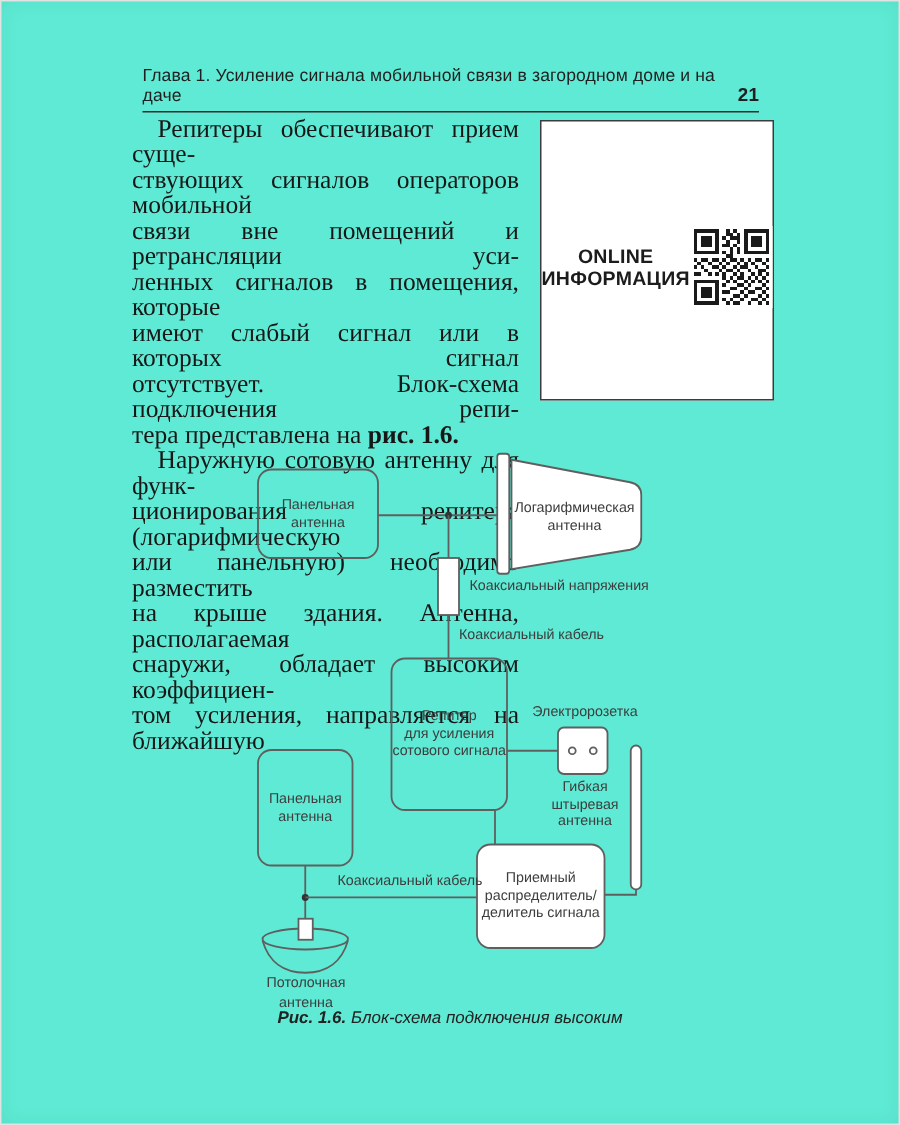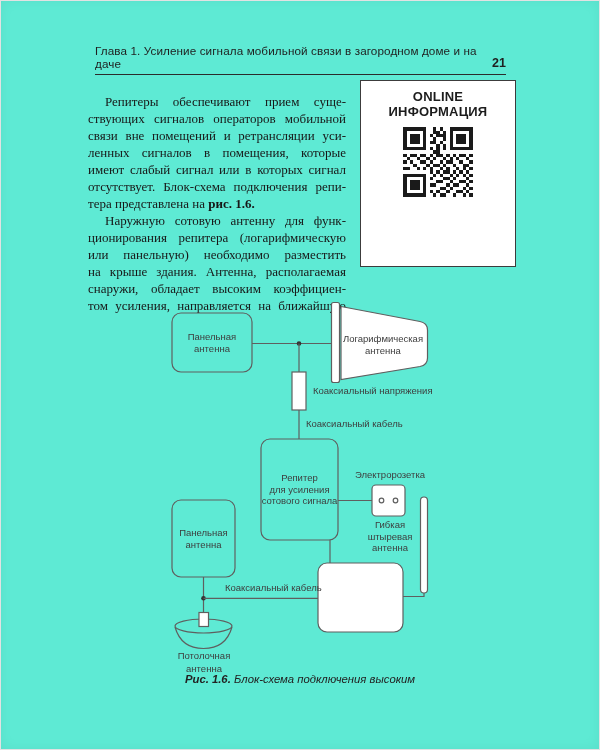--- a/index.html
+++ b/index.html
@@ -13,36 +13,36 @@
   .header{
     position:absolute;left:95px;top:44px;width:411px;
     display:flex;justify-content:space-between;align-items:flex-end;
     border-bottom:1.6px solid #2b2b2b;padding-bottom:4px;
     font-size:11.7px;color:#1f1f1f;letter-spacing:.1px;
   }
   .header .pageno{font-weight:bold;font-size:12.5px;}
 
   
   .text-col{
-    position:absolute;left:88px;top:93px;width:258px;
+    position:absolute;left:88px;top:77px;width:258px;
     font-family:"Liberation Serif","DejaVu Serif",serif;
-    font-size:13px;line-height:17px;color:#171717;
+    font-size:17px;line-height:17px;color:#171717;
   }
   .para-lines{
     white-space:pre-line;text-align:justify;text-align-last:justify;
     text-indent:17px;
   }
   .para-tail{text-align:left;}
   .para-tail b{font-weight:bold;}
 
   
   .infobox{
     position:absolute;left:360px;top:80px;width:156px;height:187px;
     border:1px solid #3c3c3c;background:#fff;box-sizing:border-box;
-    display:flex;flex-direction:column;align-items:center;padding-top:8px;
+    display:flex;flex-direction:row;align-items:center;padding-top:8px;
   }
   .infobox .title{
     font-weight:bold;font-size:13px;line-height:15px;text-align:center;
     color:#1c1c1c;white-space:pre-line;letter-spacing:.2px;
   }
   .infobox .qr{margin:5px 0 4px 0;}
   .infobox .caption{
     font-style:italic;font-size:11px;line-height:13.8px;text-align:center;
     color:#222;white-space:pre-line;
   }
@@ -161,20 +161,23 @@
 антенна</div>
   <div class="dlabel single" style="left:313px;top:385px;">Коаксиальный напряжения</div>
   <div class="dlabel single" style="left:306px;top:418px;">Коаксиальный кабель</div>
   <div class="dlabel boxlabel" style="left:261px;top:439px;width:77px;height:101px;">Репитер
 для усиления
 сотового сигнала</div>
   <div class="dlabel" style="left:352px;top:469px;width:76px;">Электророзетка</div>
   <div class="dlabel" style="left:358px;top:519px;width:64px;">Гибкая
 штыревая
 антенна</div>
+  <div class="dlabel boxlabel" style="left:318px;top:563px;width:85px;height:69px;">Приемный
+распределитель/
+делитель сигнала</div>
   <div class="dlabel boxlabel" style="left:172px;top:500px;width:63px;height:77px;">Панельная
 антенна</div>
   <div class="dlabel single" style="left:225px;top:582px;">Коаксиальный кабель</div>
   <div class="dlabel" style="left:171px;top:650px;width:66px;line-height:12.5px;">Потолочная
 антенна</div>
 
   <div class="figcap">
     <b>Рис. 1.6.</b><span> Блок-схема подключения высоким</span>
   </div>
 

